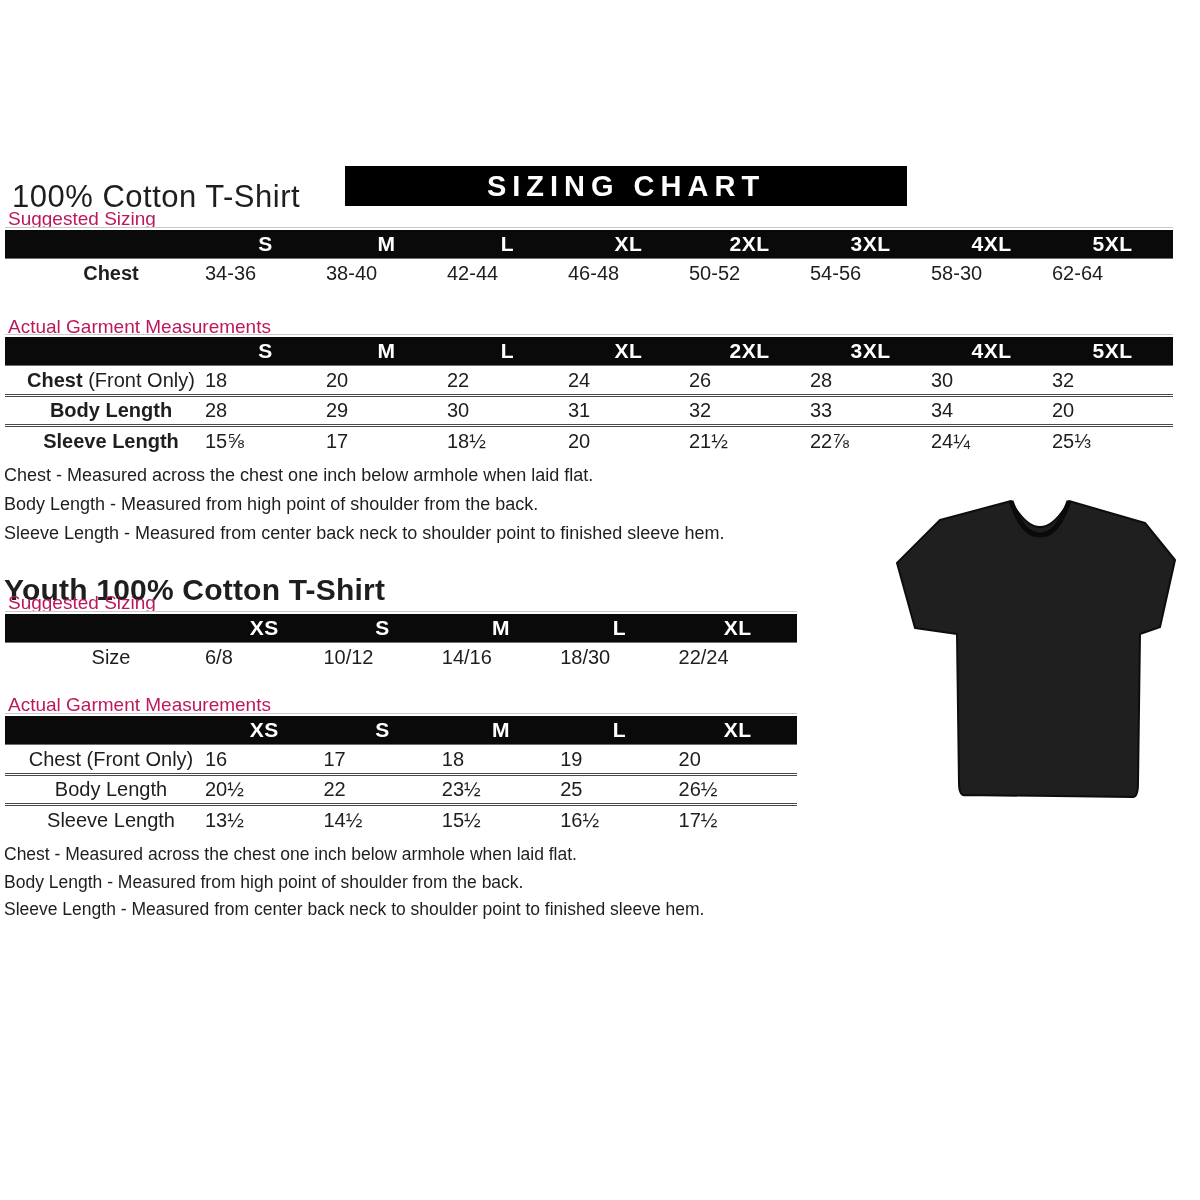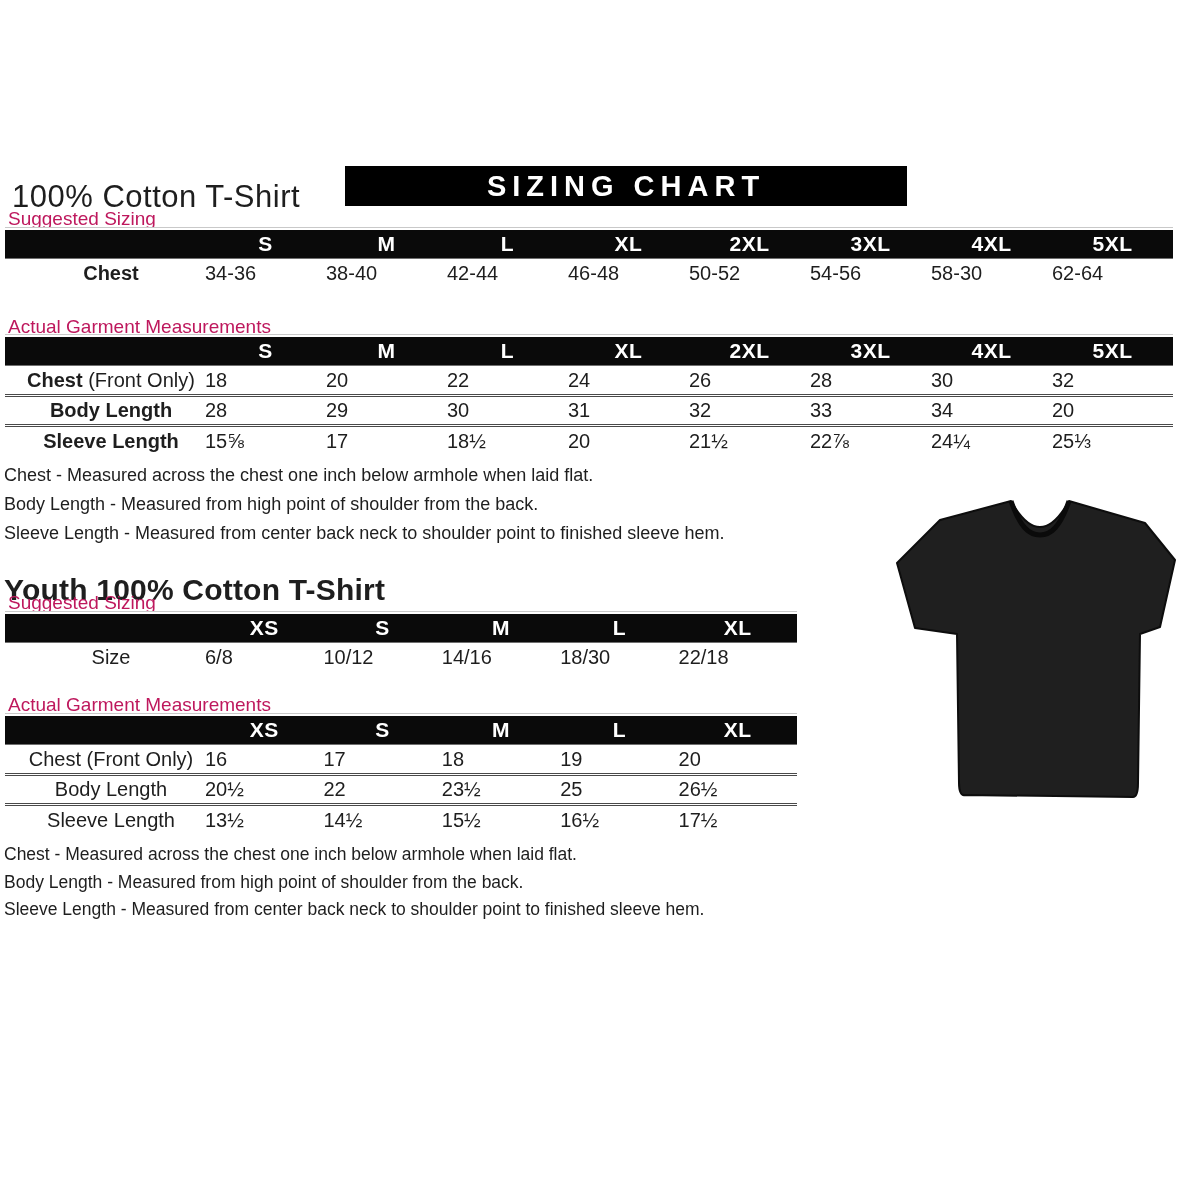--- a/index.html
+++ b/index.html
@@ -187,21 +187,21 @@
             <th>XL</th>
           </tr>
         </thead>
         <tbody>
           <tr>
             <th><b>Size</b></th>
             <td>6/8</td>
             <td>10/12</td>
             <td>14/16</td>
             <td>18/30</td>
-            <td>22/18</td>
+            <td>22/24</td>
           </tr>
         </tbody>
       </table>
   </div>
 
   <div class="abs section-label" style="left:8px; top:694px;">Actual Garment Measurements</div>
 
   <div class="abs table-wrap w-youth" style="top:713px;">
     <table class="size-table plain-labels">
         <thead>

